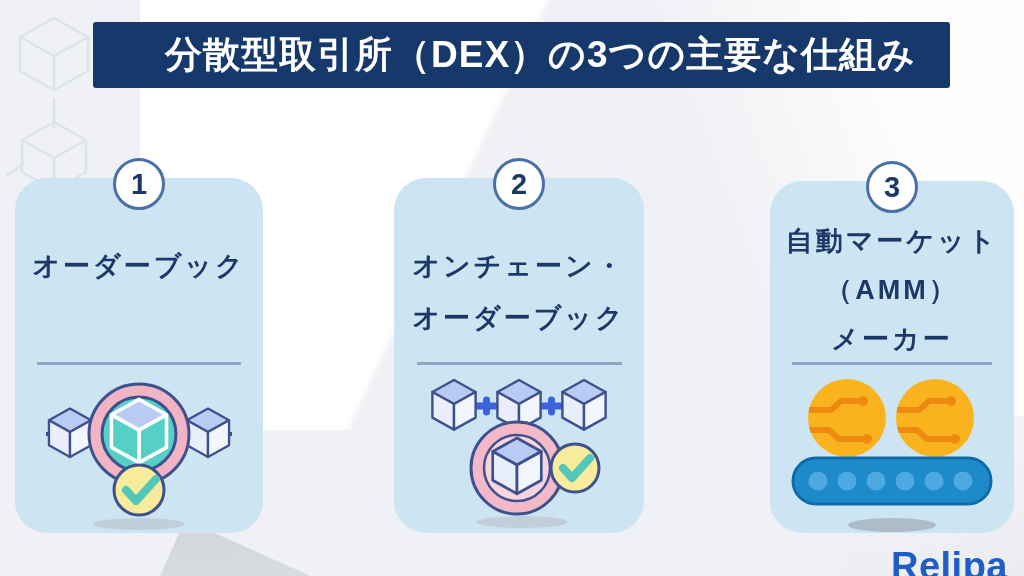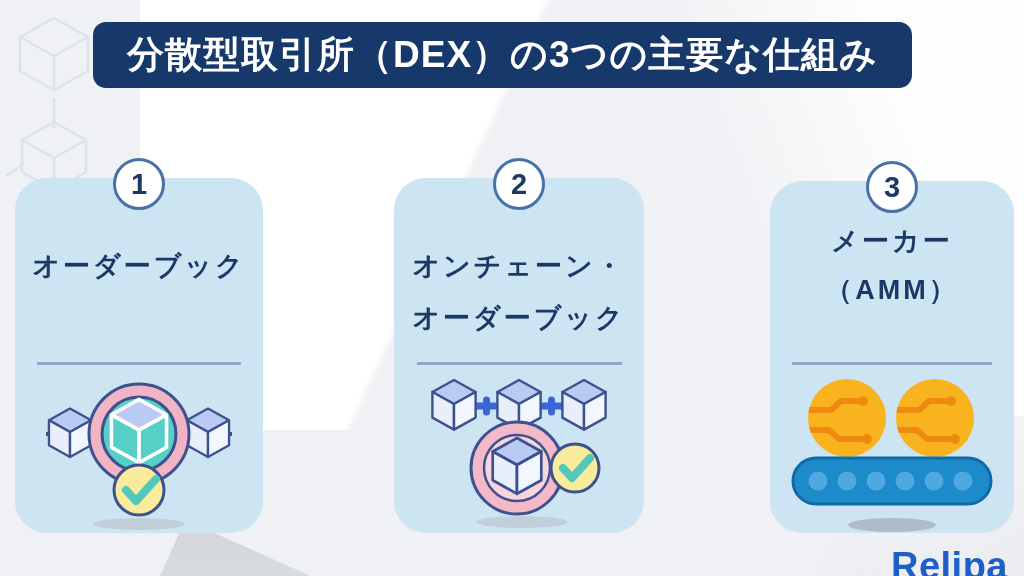--- a/index.html
+++ b/index.html
@@ -25,22 +25,22 @@
   }
   .bg-gray-corner{
     right:-60px;bottom:-40px;width:320px;height:200px;
     background:linear-gradient(300deg,rgba(210,214,220,.55),rgba(210,214,220,0) 70%);
   }
   .cube-decoration{position:absolute;left:6px;top:6px;}
 
   
   .title-banner{
     position:absolute;left:93px;top:22px;width:819px;height:66px;
-    background:#17386b;border-radius:13px;
-    display:flex;align-items:center;justify-content:center;
+    background:#17386b;border-radius:3px;
+    display:flex;align-items:center;justify-content:center;padding-left:38px;
   }
   .title-banner .title-text{
     color:#ffffff;font-size:37px;font-weight:800;letter-spacing:1px;white-space:nowrap;
   }
 
   
   .card{
     position:absolute;top:178px;height:355px;
     background:#cde5f3;border-radius:32px;
   }
@@ -156,22 +156,23 @@
     <circle cx="103" cy="98" r="33" fill="#f8d4dd" stroke="#3e518f" stroke-width="2.5"></circle>
     <use href="#cube" transform="translate(103,95) scale(0.9)"></use>
     <circle cx="161" cy="98" r="24" fill="#f8ec9c" stroke="#3e518f" stroke-width="3"></circle>
     <path d="M149,98 l9,10 l18,-20" stroke="#52c8bb" stroke-width="8" fill="none" stroke-linecap="round" stroke-linejoin="round"></path>
   </svg>
 </div>
 
 <div class="card c3">
   <div class="num-badge">3</div>
   <div class="card-title">
+    <div>自動マーケット</div>
+    <div>（AMM）</div>
     <div>メーカー</div>
-    <div>（AMM）</div>
   </div>
   <div class="divider"></div>
   <svg class="card-icon" width="210" height="162" viewBox="0 0 210 162">
     <defs>
       <clipPath id="coinClipA">
           <circle cx="60" cy="45" r="39"></circle>
         </clipPath>
       <clipPath id="coinClipB">
           <circle cx="148" cy="45" r="39"></circle>
         </clipPath>

